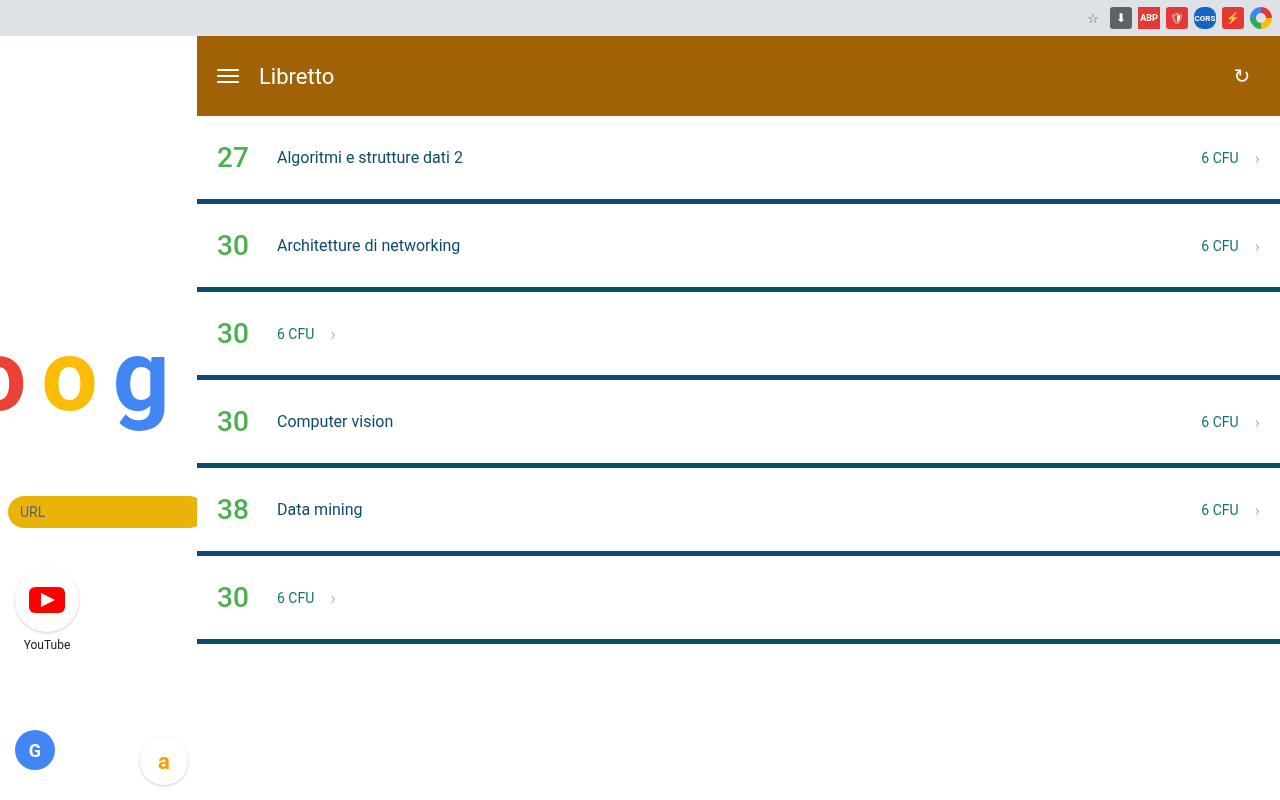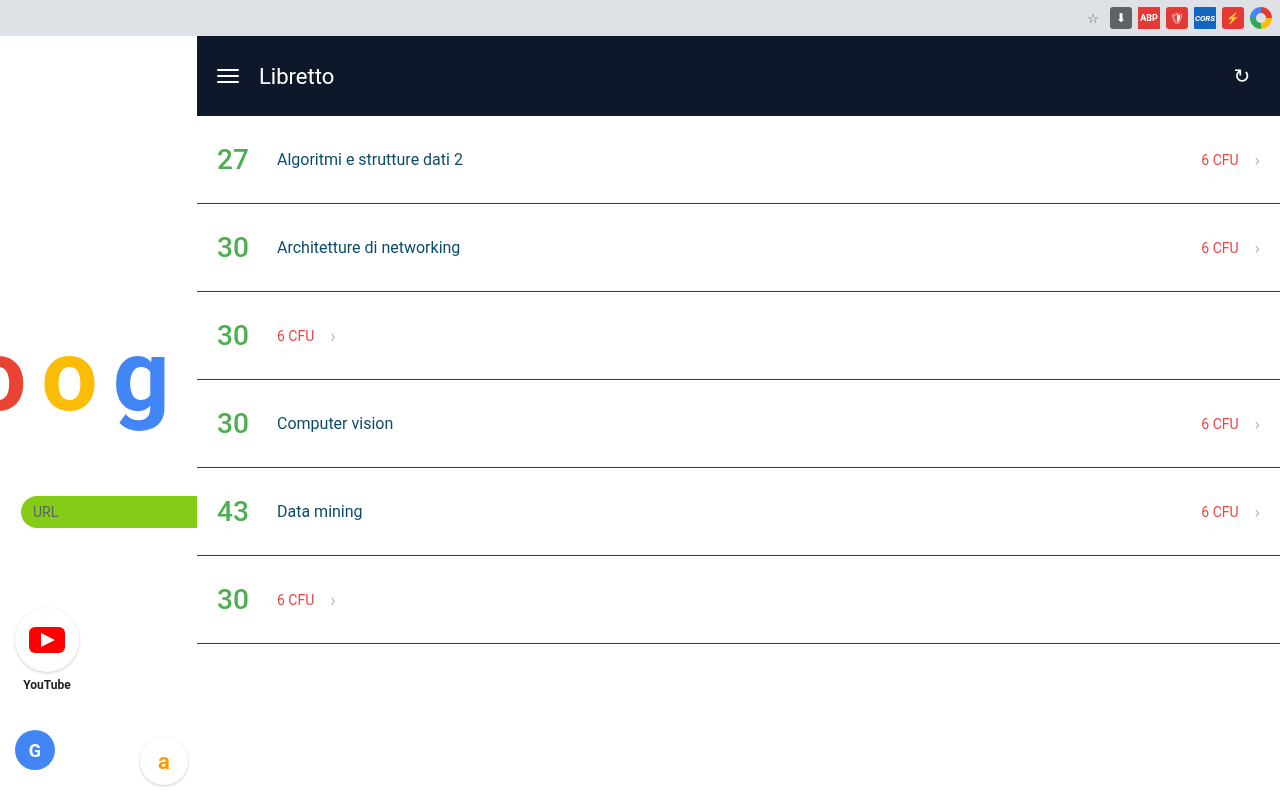--- a/index.html
+++ b/index.html
@@ -53,23 +53,23 @@
       font-size: 11px;
       border-radius: 3px;
       width: 22px; height: 22px;
       display: flex; align-items: center; justify-content: center;
     }
     .ext-cors {
       background: #1565c0;
       color: white;
       font-size: 8px;
       font-weight: bold;
-      border-radius: 1px;
+      border-radius: 9px;
       width: 22px; height: 22px;
-      display: flex; align-items: center; justify-content: center; font-style: italic;
+      display: flex; align-items: center; justify-content: center;
     }
     .ext-flash {
       background: #e53935;
       color: white;
       font-size: 11px;
       border-radius: 3px;
       width: 22px; height: 22px;
       display: flex; align-items: center; justify-content: center;
     }
     .ext-chrome {
@@ -117,39 +117,38 @@
       line-height: 1;
     }
     .o1-letter { color: #ea4335; }
     .o2-letter { color: #fbbc05; }
     .g2-letter { color: #4285f4; }
 
     
     .url-bar-area {
       position: absolute;
       top: 460px;
-      left: 13px;
+      left: 0;
       width: 197px;
       padding: 8px 12px;
       color: #5f6368;
       font-size: 14px;
-      background: #84cc16;
+      background: #eab308;
       border-radius: 20px;
       margin: 0 8px;
     }
 
     
     .newtab-icons {
       position: absolute;
-      top: 572px;
+      top: 532px;
       left: 15px;
       display: flex;
       flex-direction: column;
       gap: 0;
-      font-weight: bold;
     }
 
     .newtab-item {
       display: flex;
       flex-direction: column;
       align-items: center;
       margin-bottom: 10px;
       cursor: pointer;
     }
 
@@ -229,21 +228,21 @@
     .app-panel {
       flex: 1;
       background: white;
       display: flex;
       flex-direction: column;
       overflow: hidden;
     }
 
     
     .app-header {
-      background: #0f172a;
+      background: #a16207;
       height: 80px;
       display: flex;
       align-items: center;
       padding: 0 20px;
       gap: 20px;
       flex-shrink: 0;
     }
 
     .hamburger-icon {
       color: white;
@@ -286,21 +285,21 @@
       flex: 1;
       overflow-y: auto;
       background: white;
     }
 
     .course-item {
       display: flex;
       align-items: center;
       padding: 0 20px;
       height: 88px;
-      border-bottom: 1px solid #0c4a6e;
+      border-bottom: 5px solid #0c4a6e;
       cursor: pointer;
       transition: background 0.15s;
     }
 
     .course-grade {
       font-size: 28px;
       font-weight: 500;
       color: #4caf50;
       width: 60px;
       flex-shrink: 0;
@@ -308,21 +307,21 @@
 
     .course-name {
       flex: 1;
       font-size: 16px;
       color: #0c4a6e;
       font-weight: 400;
     }
 
     .course-cfu {
       font-size: 14px;
-      color: #ef4444;
+      color: #0f766e;
       margin-right: 16px;
     }
 
     .chevron-icon {
       color: #bdbdbd;
       font-size: 18px;
     }
 
     
     .course-list::-webkit-scrollbar {
@@ -410,21 +409,21 @@
           <div class="course-cfu">6 CFU</div>
           <div class="chevron-icon">›</div>
         </div>
         <div class="course-item">
           <div class="course-grade">30</div>
           <div class="course-name">Computer vision</div>
           <div class="course-cfu">6 CFU</div>
           <div class="chevron-icon">›</div>
         </div>
         <div class="course-item">
-          <div class="course-grade">43</div>
+          <div class="course-grade">38</div>
           <div class="course-name">Data mining</div>
           <div class="course-cfu">6 CFU</div>
           <div class="chevron-icon">›</div>
         </div>
         <div class="course-item">
           <div class="course-grade">30</div>
           <div class="course-cfu">6 CFU</div>
           <div class="chevron-icon">›</div>
         </div>
       </div>

